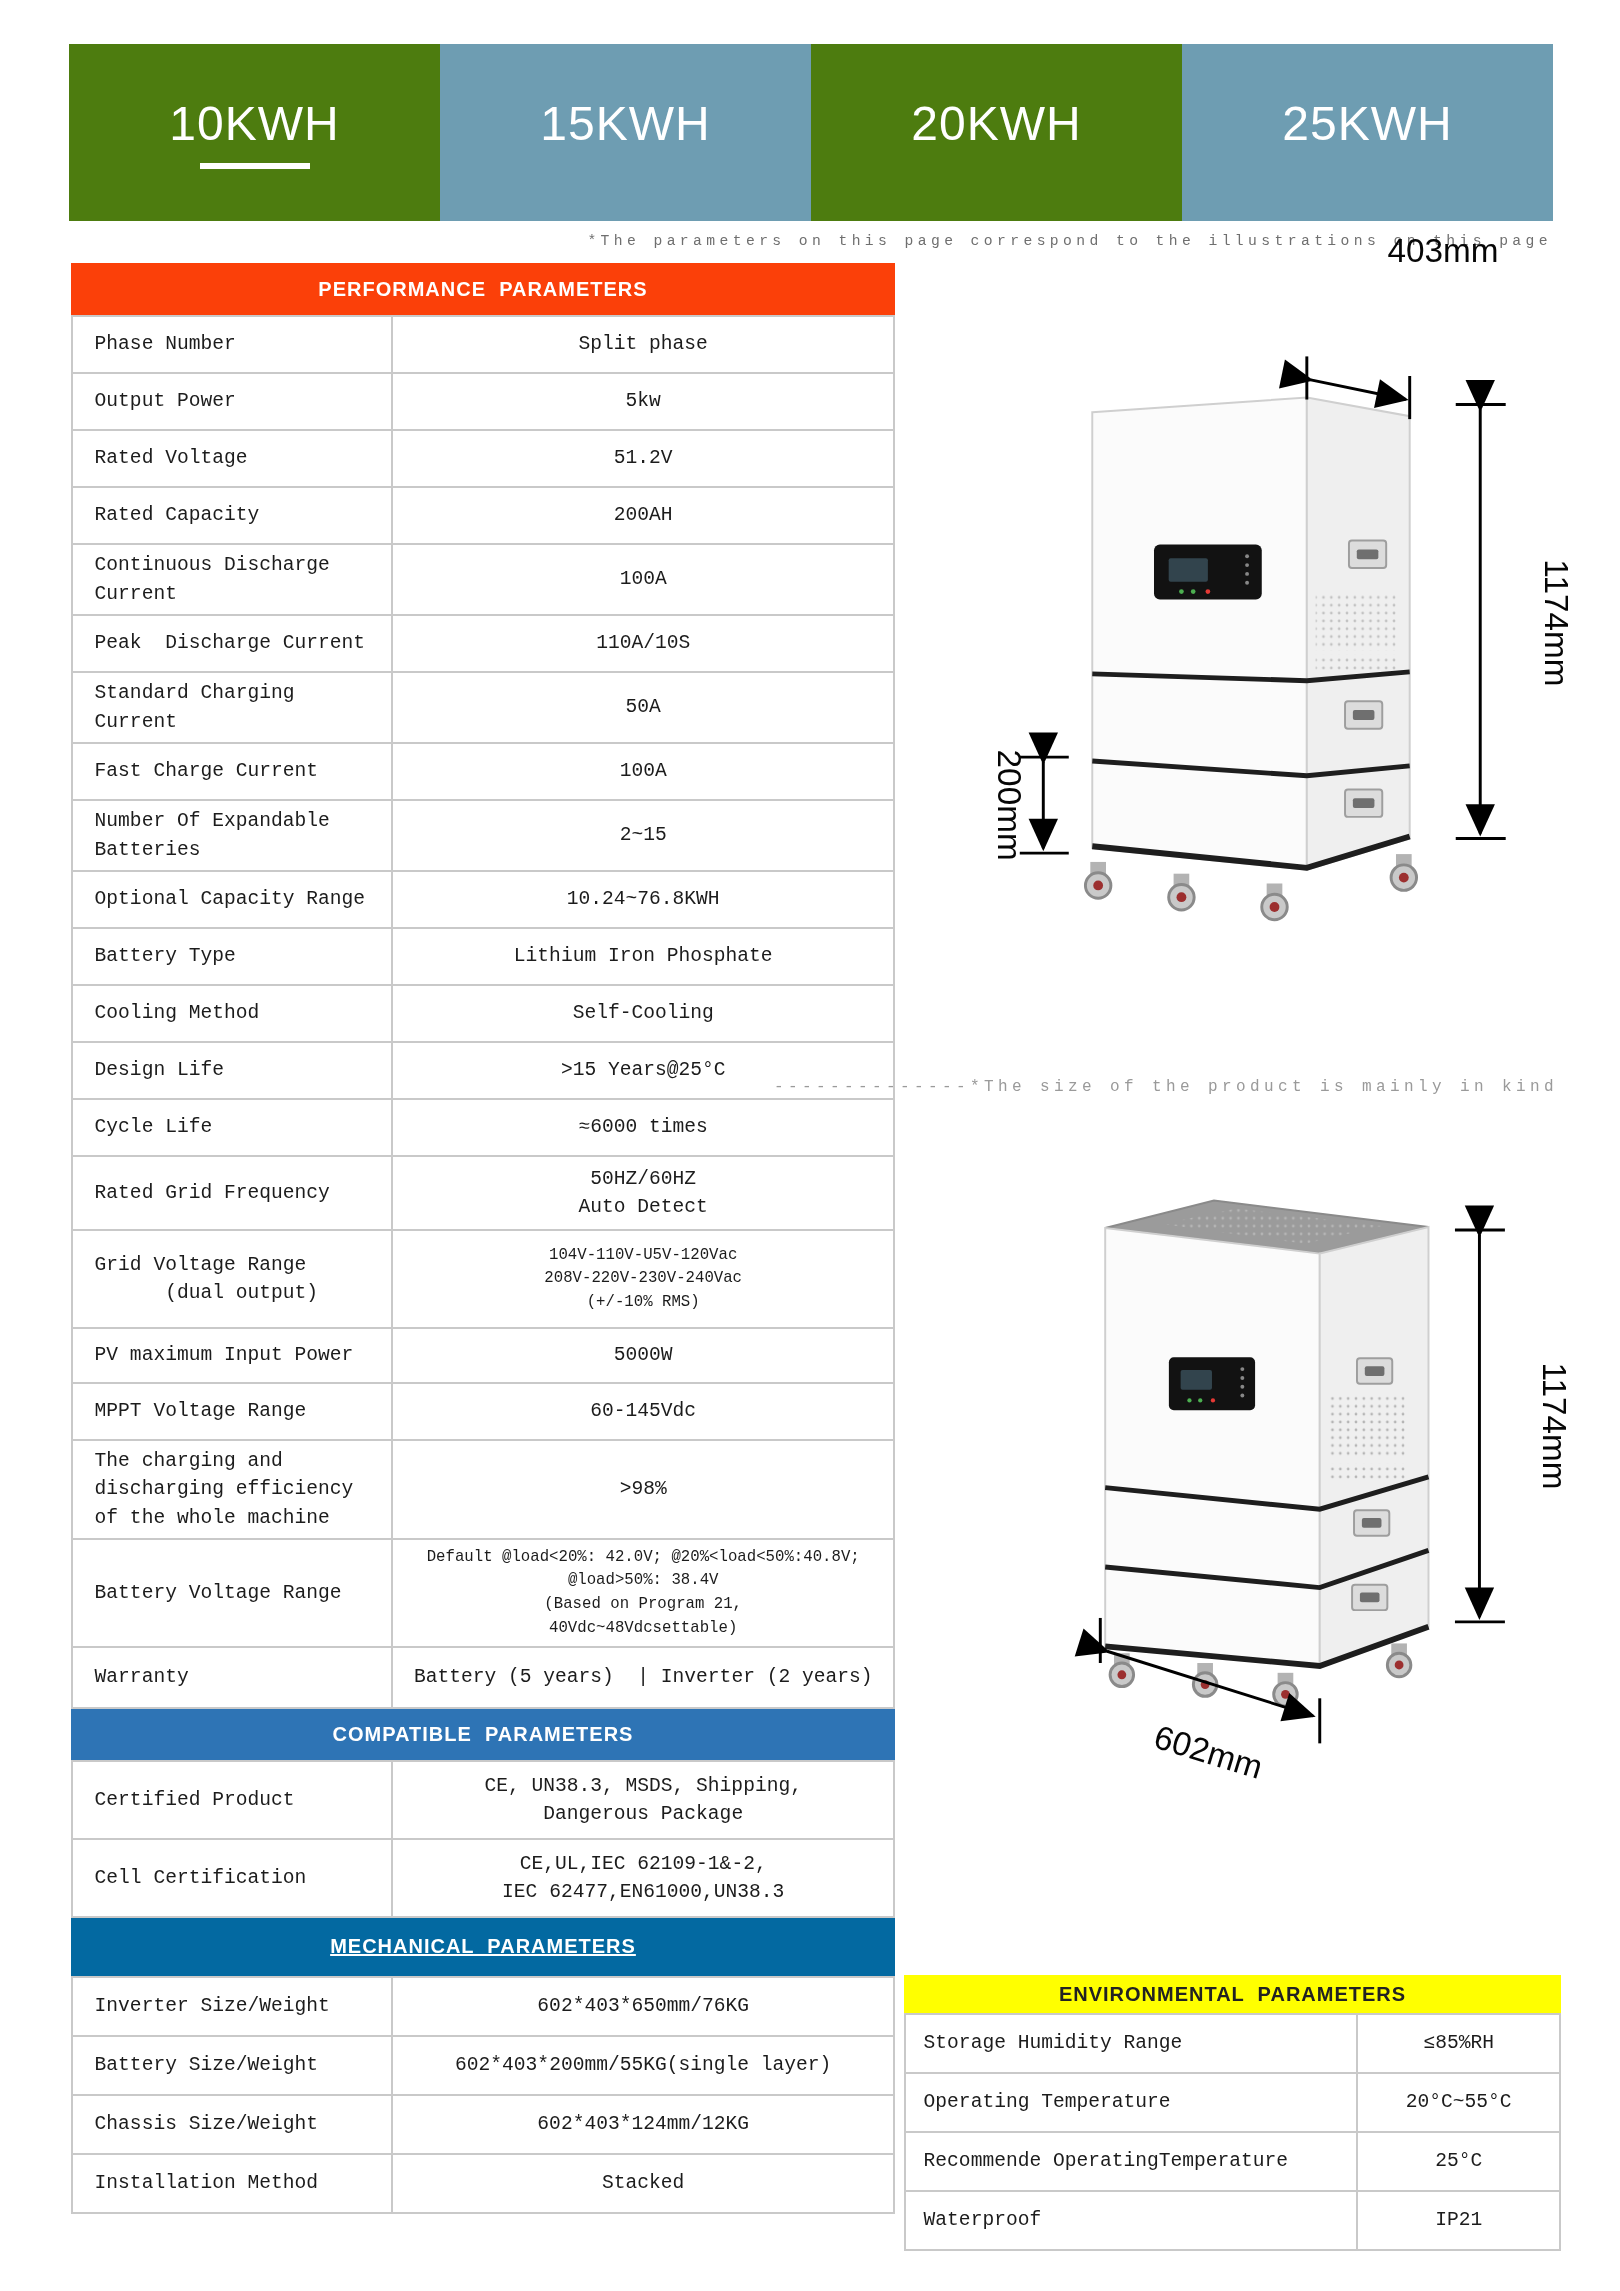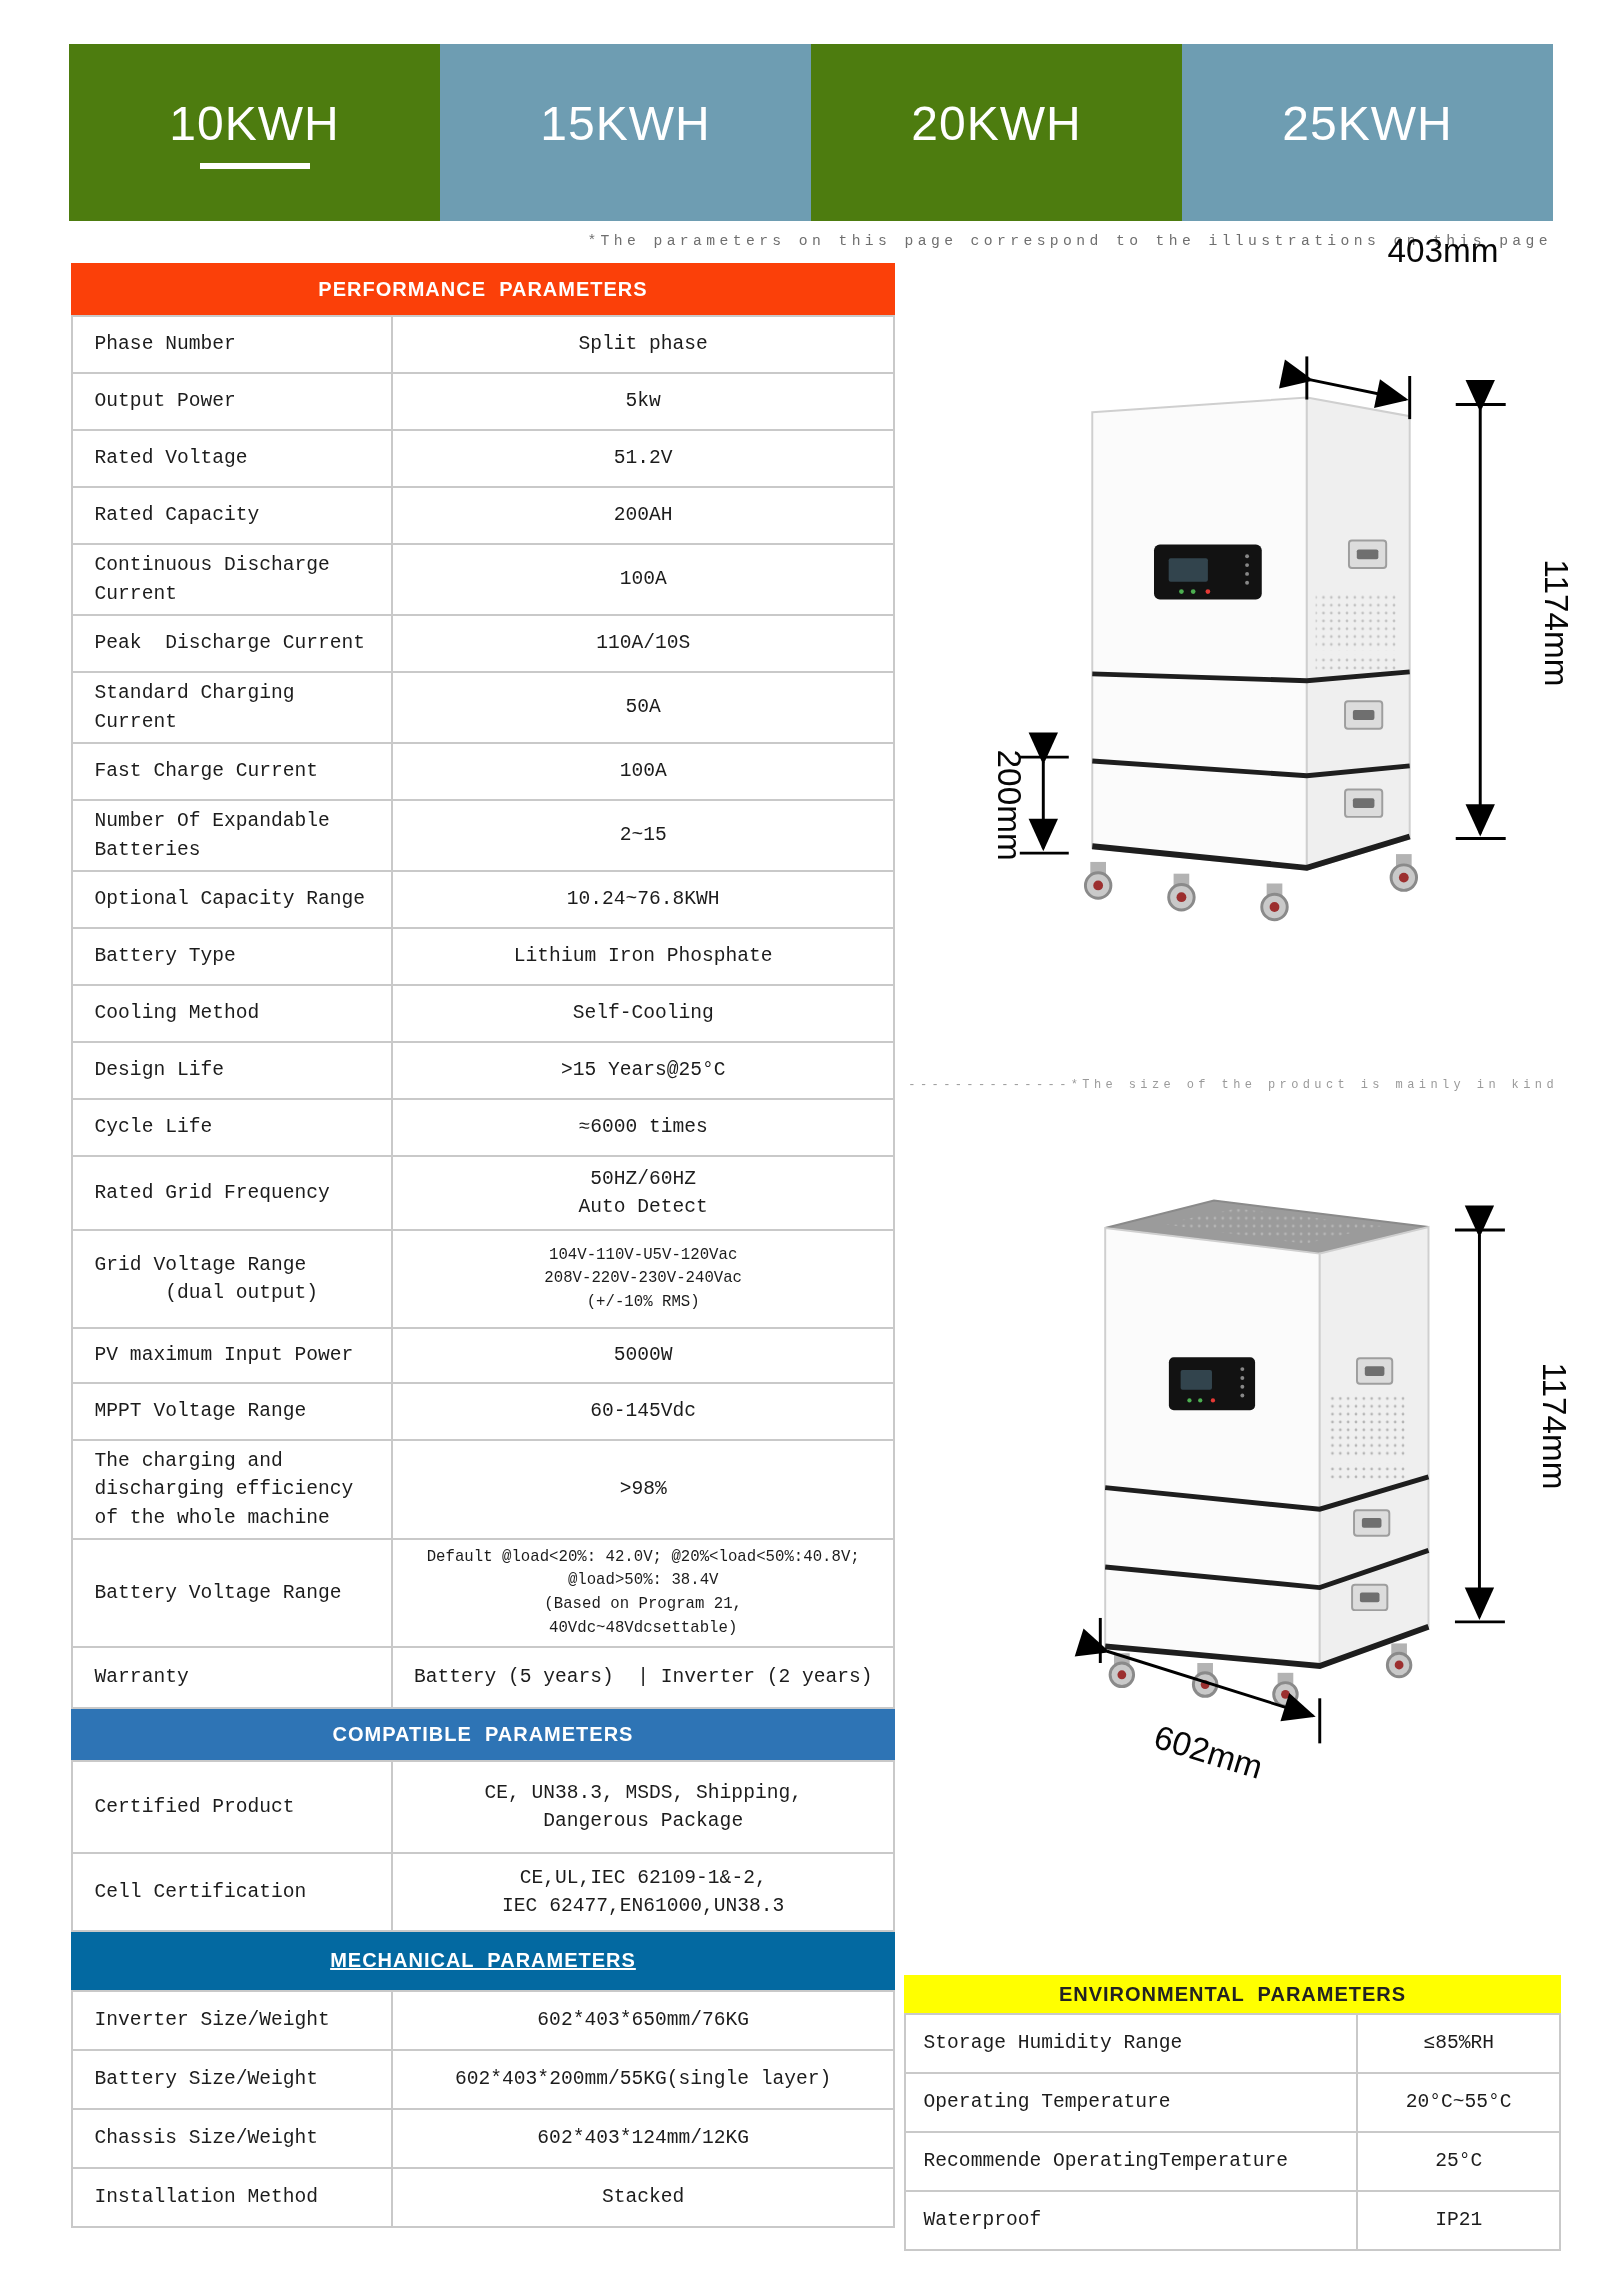--- a/index.html
+++ b/index.html
@@ -10,21 +10,21 @@
   .tabs{position:absolute;left:69px;top:44px;width:1484px;height:177px;display:flex;}
   .tab{flex:1 1 0;display:flex;flex-direction:column;align-items:center;justify-content:center;
        color:#fff;font-family:"Liberation Sans",sans-serif;font-size:48px;letter-spacing:1px;cursor:pointer;}
   .tab.dark{background:#4d7c0f;}
   .tab.light{background:#6E9DB2;}
   .tab .ul{width:110px;height:5.9px;background:transparent;margin-top:11.8px;}
   .tab.active .ul{background:#fff;}
 
   
   .top-note{position:absolute;right:68px;top:233px;font-size:14.7px;letter-spacing:4.4px;color:#6f6f6f;white-space:pre;}
-  .size-note{position:absolute;right:62px;top:1078px;font-size:12px;letter-spacing:4.4px;color:#9a9a9a;white-space:pre;}
+  .size-note{position:absolute;right:62px;top:1078px;font-size:16px;letter-spacing:4.4px;color:#9a9a9a;white-space:pre;}
 
   
   .hdr{width:100%;display:flex;align-items:center;justify-content:center;
        font-family:"Liberation Sans",sans-serif;font-weight:bold;font-size:20px;
        letter-spacing:1px;white-space:pre;color:#fff;}
   .hdr.perf{height:52px;background:#FB4009;}
   .hdr.compat{height:51px;background:#2E74B5;}
   .hdr.mech{height:58px;background:#0369a1;text-decoration:underline;}
   .hdr.env{height:38px;background:#FFFF00;color:#222;}
 
@@ -170,21 +170,21 @@
       <tr style="height:61px">
             <td class="l">Warranty</td>
             <td class="v">Battery (5 years)  | Inverter (2 years)</td>
           </tr>
     </tbody>
       </table>
 
     <div class="hdr compat">COMPATIBLE  PARAMETERS</div>
     <table class="spec">
       <tbody>
-          <tr style="height:92px">
+          <tr style="height:78px">
             <td class="l">Certified Product</td>
             <td class="v">CE, UN38.3, MSDS, Shipping,
 Dangerous Package</td>
           </tr>
       <tr style="height:78px">
             <td class="l">Cell Certification</td>
             <td class="v">CE,UL,IEC 62109-1&amp;-2,
 IEC 62477,EN61000,UN38.3</td>
           </tr>
     </tbody>

